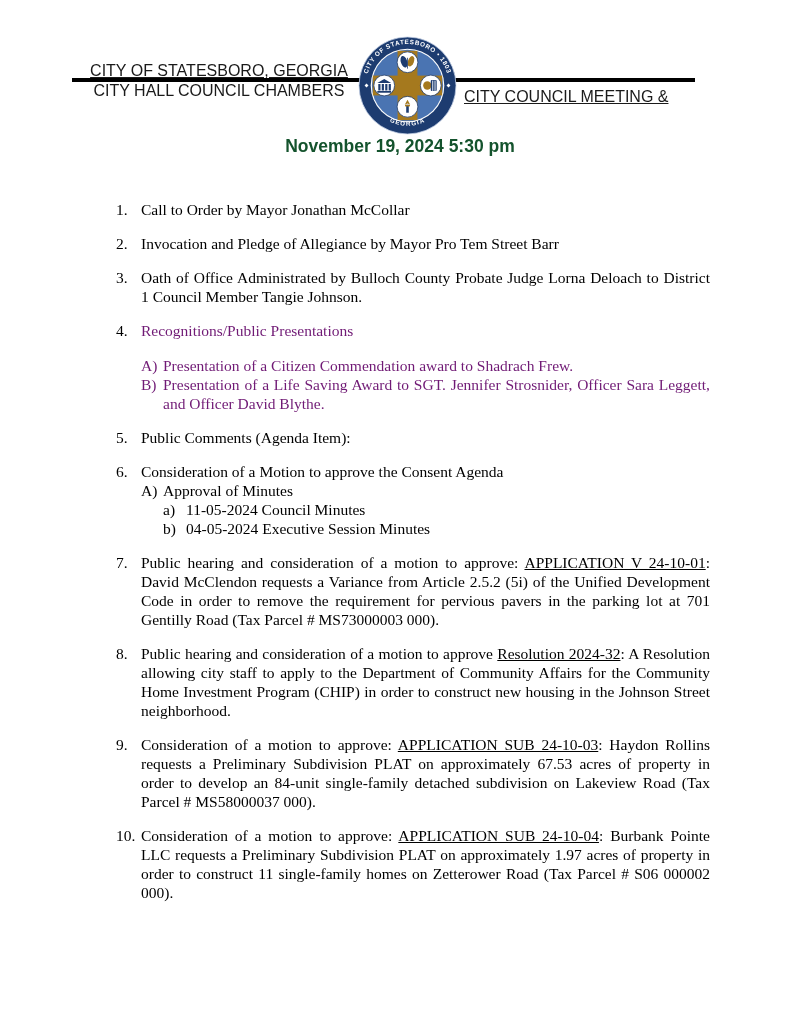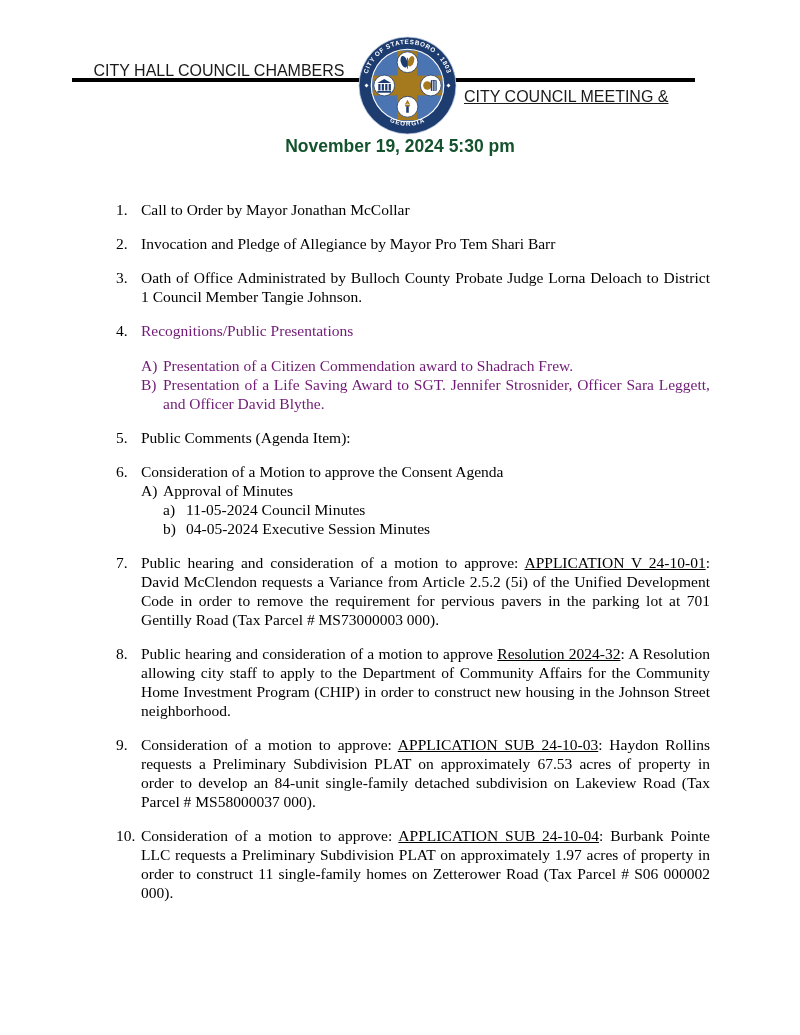--- a/index.html
+++ b/index.html
@@ -52,20 +52,21 @@
   .hl{font-weight:normal;text-decoration:underline;}
 </style>
 </head>
 <body>
 
 <div class="page">
 
   <div class="rule"></div>
 
   <div class="h-block h-left">
+    <div class="h-line u">CITY OF STATESBORO, GEORGIA</div>
     <div class="h-line">CITY HALL COUNCIL CHAMBERS</div>
   </div>
 
   <div class="h-block h-right">
     <div class="h-line u">CITY COUNCIL MEETING &amp;</div>
   </div>
 
   <svg class="seal" viewBox="0 0 100 100" aria-hidden="true">
 
     <circle cx="50" cy="50" r="49" fill="#1d3c70" stroke="#c9d4e8" stroke-width="0.8"></circle>
@@ -126,21 +127,21 @@
 
   <div class="date-line">November 19, 2024 5:30 pm</div>
 
   <div class="agenda" id="agenda">
       <div class="item l1">
         <span class="num">1.</span>
         <div class="body"><span>Call to Order by Mayor Jonathan McCollar</span></div>
       </div>
       <div class="item l1">
         <span class="num">2.</span>
-        <div class="body"><span>Invocation and Pledge of Allegiance by Mayor Pro Tem Shari Barr</span></div>
+        <div class="body"><span>Invocation and Pledge of Allegiance by Mayor Pro Tem Street Barr</span></div>
       </div>
       <div class="item l1">
         <span class="num">3.</span>
         <div class="body"><span>Oath of Office Administrated by Bulloch County Probate Judge Lorna Deloach to District 1 Council Member Tangie Johnson.</span></div>
       </div>
       <div class="item l1">
         <span class="num">4.</span>
         <div class="body" style="color: #701a75;"><span>Recognitions/Public Presentations</span><div class="sub gapped">
             <div class="item l2">
               <span class="num">A)</span>

